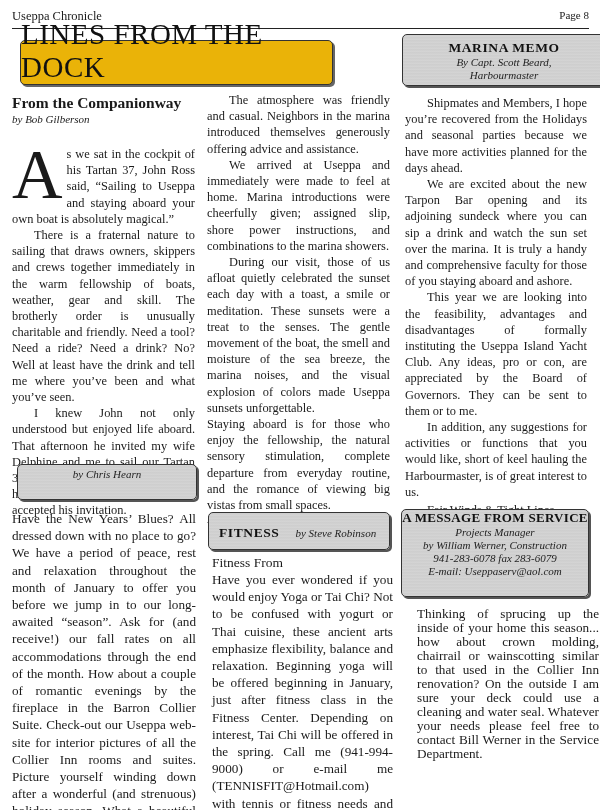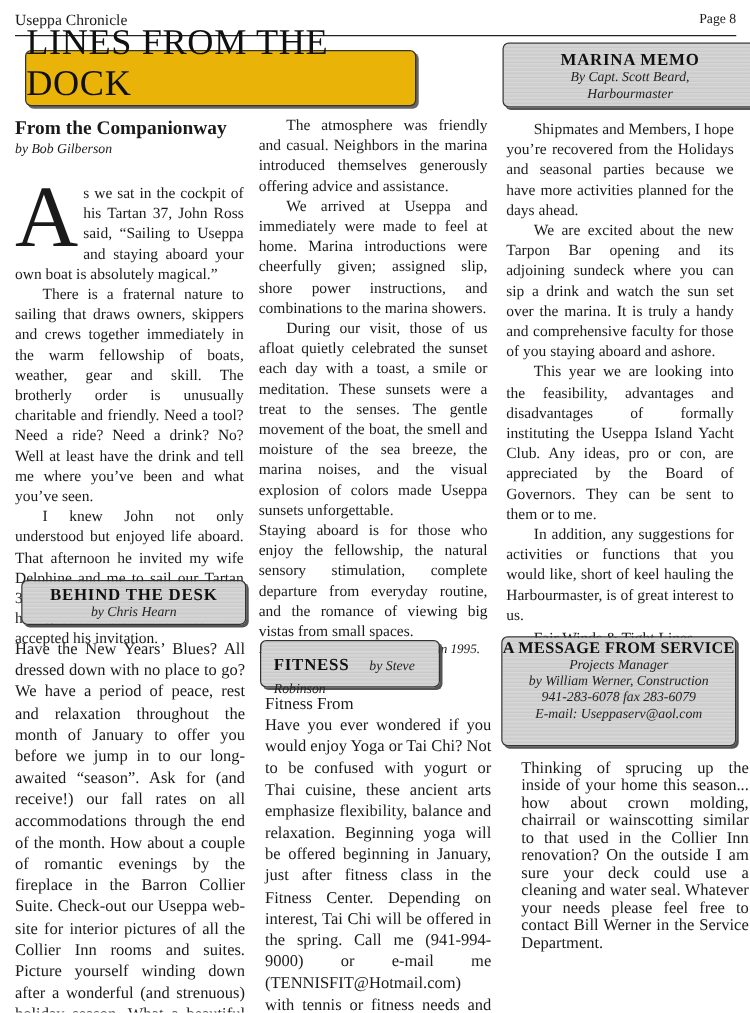--- a/index.html
+++ b/index.html
@@ -57,37 +57,36 @@
 
 <div class="col" style="left:12px; top:94px; width:183px;">
   <div class="h-art">From the Companionway</div>
   <div class="byline">by Bob Gilberson</div>
   <p><span class="dropcap">A</span><span>s we sat in the cockpit of his Tartan 37, John Ross said, “Sailing to Useppa and staying aboard your own boat is absolutely magical.”</span></p>
   <p class="ind">There is a fraternal nature to sailing that draws owners, skippers and crews together immediately in the warm fellowship of boats, weather, gear and skill.  The brotherly order is unusually charitable and friendly. Need a tool?  Need a ride?  Need a drink?  No?  Well at least have the drink and tell me where you’ve been and what you’ve seen.</p>
   <p class="ind"><span>I knew John not only understood but enjoyed life aboard.  That afternoon he invited my wife Delphine and me to sail our Tartan 30 </span><i>Team Effort</i><span> to Useppa to visit as his guests. Later  that week we accepted his invitation.</span></p>
 </div>
 
 <div class="gbox" style="left:17px; top:464px; width:180px; height:36px; padding-top:3px;">
-  <div class="t">BEHIND THE DESK</div>
   <div class="s">by Chris Hearn</div>
 </div>
 
 <div class="col lg" style="left:12px; top:510px; width:184px;">
   <p>Have the New Years’ Blues?  All dressed down with no place to go? We have a period of peace, rest and relaxation throughout the month of January to offer you before we jump in to our long-awaited “season”.  Ask for (and receive!) our fall rates on all accommodations through the end of the month.  How about a couple of romantic evenings by the fireplace in the Barron Collier Suite.  Check-out our Useppa web-site for interior pictures of all the Collier Inn rooms and suites.  Picture yourself winding down after a wonderful (and strenuous) holiday season.  What a beautiful world it can be - take advantage!</p>
 </div>
 
 <div class="col" style="left:207px; top:92px; width:183px;">
   <p class="ind">The atmosphere was friendly and casual.  Neighbors in the marina introduced themselves generously offering advice and assistance.</p>
   <p class="ind">We arrived at Useppa and immediately were made to feel at home.  Marina introductions were cheerfully given; assigned slip, shore power instructions, and combinations to the marina showers.</p>
   <p class="ind">During our visit, those of us afloat quietly celebrated the sunset each day with a toast, a smile or meditation. These sunsets were a treat to the senses.  The gentle movement of the boat, the smell and moisture of the sea breeze, the marina noises, and the visual explosion of colors made Useppa sunsets unforgettable.</p>
   <p>Staying aboard is for those who enjoy the fellowship, the natural sensory stimulation, complete departure from everyday routine, and the romance of viewing big vistas from small spaces.</p>
   <div class="note">Bob and Delphine joined Useppa in 1995.</div>
 </div>
 
-<div class="gbox" style="left:208px; top:512px; width:144px; height:38px; text-align:left; padding:10px 0 0 10px;">
+<div class="gbox" style="left:208px; top:512px; width:182px; height:38px; text-align:left; padding:10px 0 0 10px;">
   <span class="t">FITNESS</span>
   <span class="s" style="margin-left:12px;">by Steve Robinson</span>
 </div>
 
 <div class="col lg" style="left:212px; top:554px; width:181px;">
   <div class="sub">Fitness From</div>
   <p>Have you ever wondered if you would enjoy Yoga or Tai Chi?  Not to be confused with yogurt or Thai cuisine, these ancient arts emphasize flexibility, balance and relaxation. Beginning yoga will be offered beginning in January, just after fitness class in the Fitness Center. Depending on interest, Tai Chi will be offered in the spring.  Call me (941-994-9000) or e-mail me (TENNISFIT@Hotmail.com) with tennis or fitness needs and questions.</p>
 </div>
 
 <div class="col" style="left:405px; top:95px; width:182px;">

